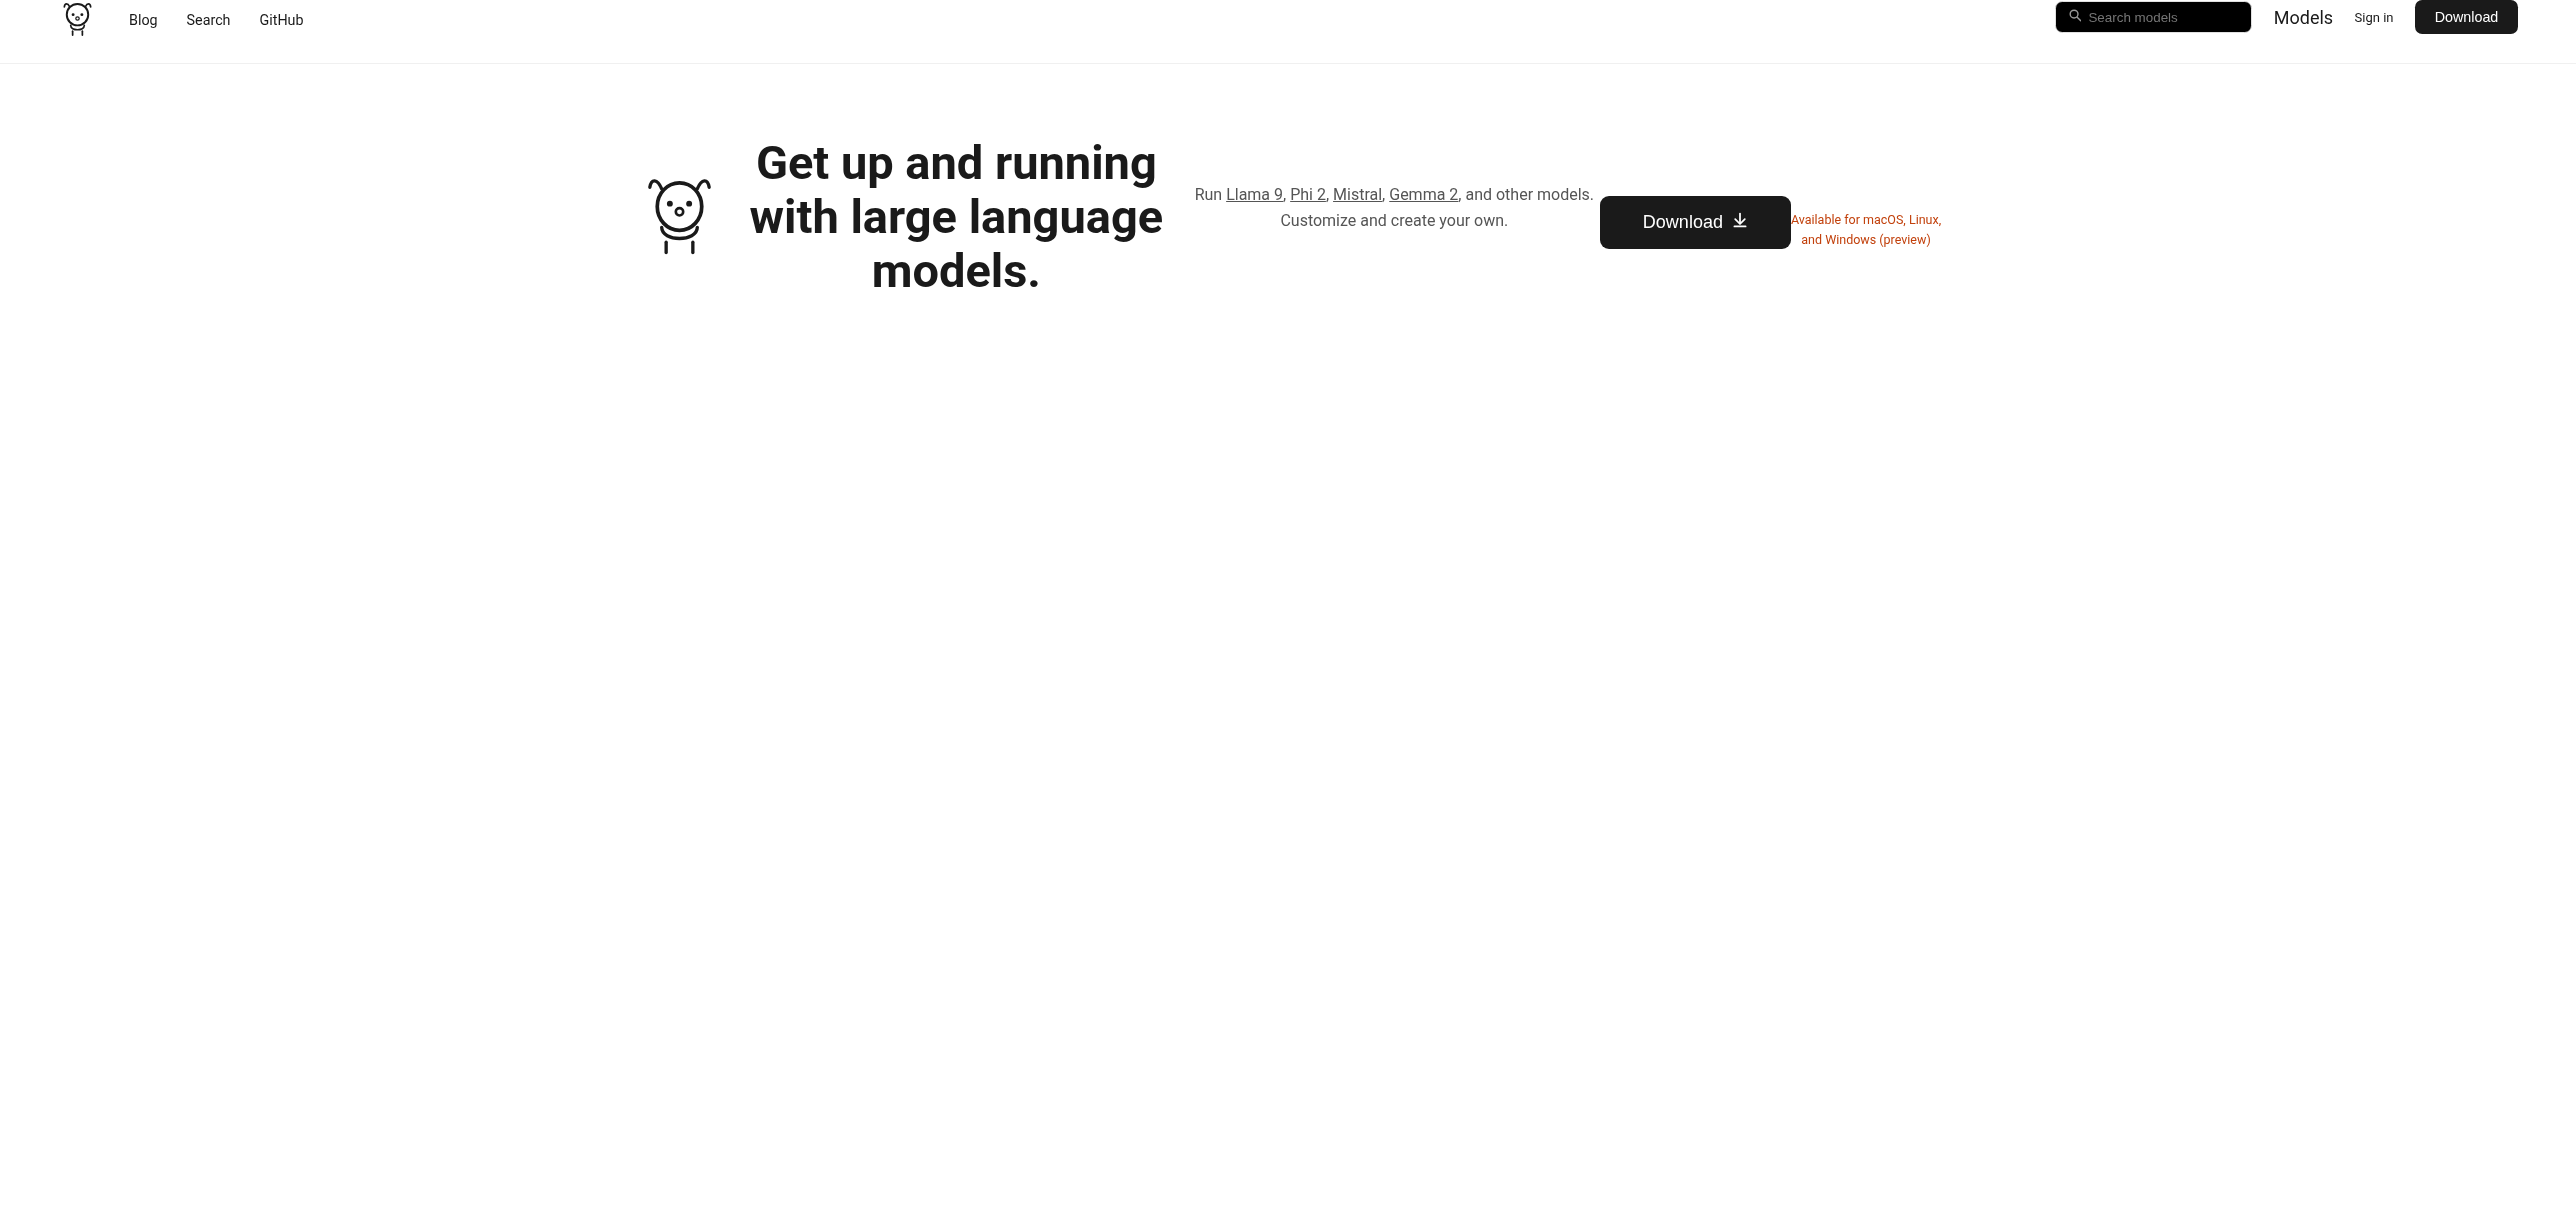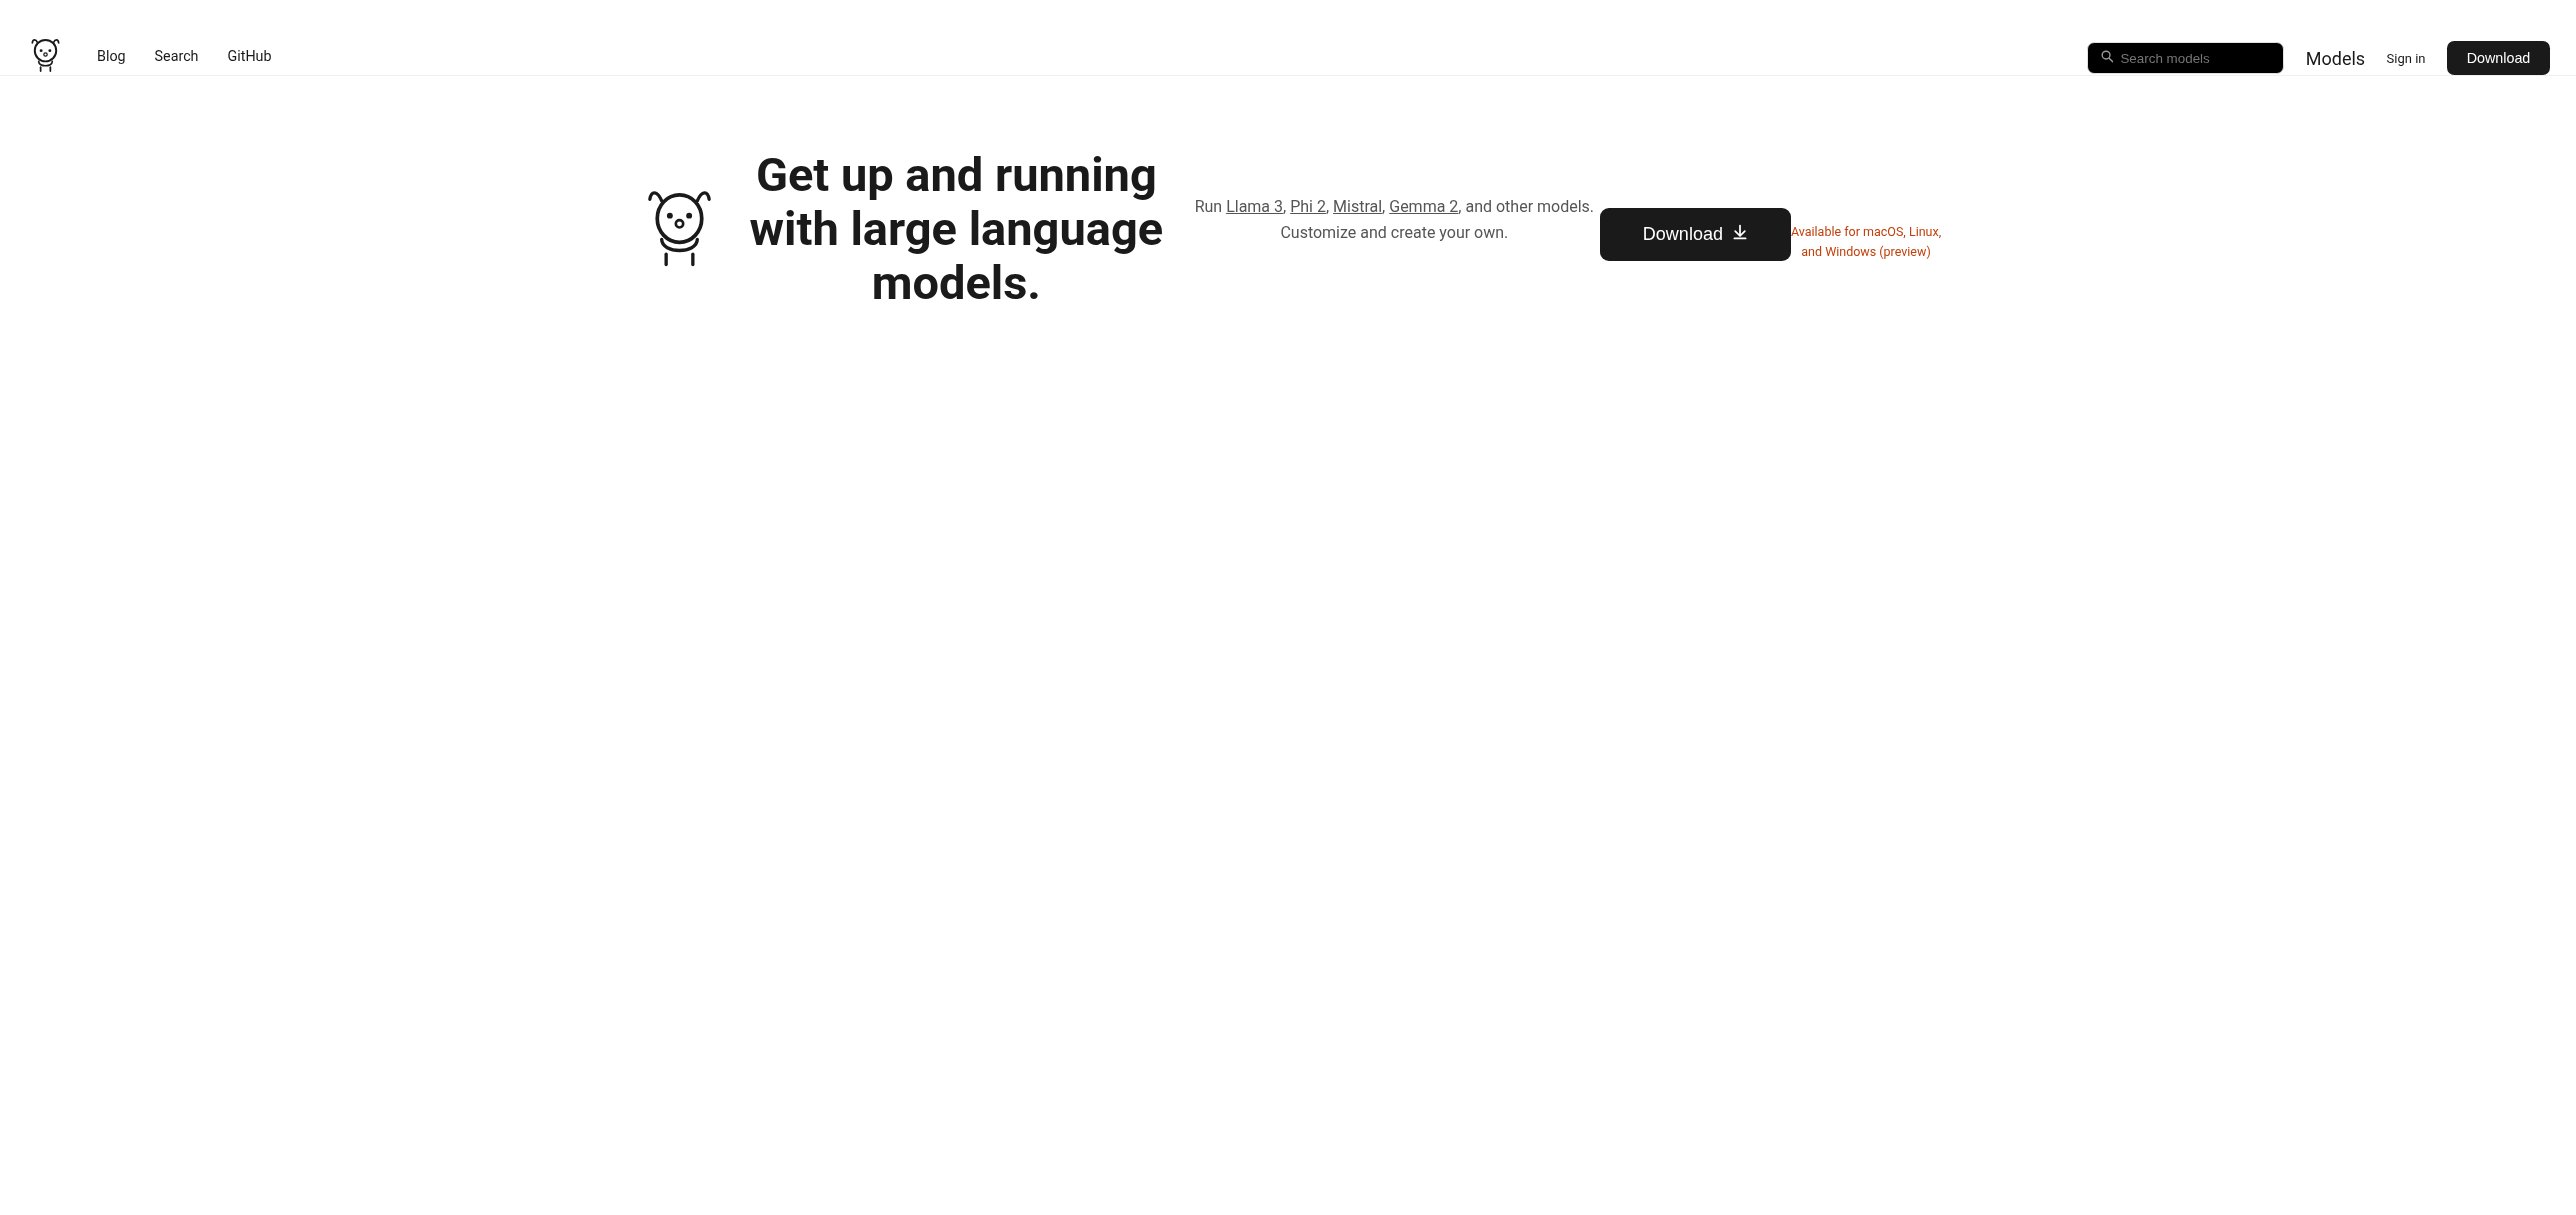--- a/index.html
+++ b/index.html
@@ -11,24 +11,24 @@
     body {
       font-family: -apple-system, BlinkMacSystemFont, 'Segoe UI', Roboto, Helvetica, Arial, sans-serif;
       background-color: #ffffff;
       color: #1a1a1a;
       min-height: 100vh;
     }
 
     
     nav {
       display: flex;
-      align-items: flex-end;
+      align-items: flex-start;
       justify-content: space-between;
-      padding: 0 26px;
-      height: 76px;
+      padding: 0 58px;
+      height: 64px;
       border-bottom: 0.9px solid #f0f0f0;
     }
 
     .nav-left {
       display: flex;
       align-items: center;
       gap: 32px;
     }
 
     .nav-logo {
@@ -235,21 +235,21 @@
 
       <line x1="42" y1="96" x2="42" y2="110" stroke="#1a1a1a" stroke-width="4.5" stroke-linecap="round"></line>
 
       <line x1="78" y1="96" x2="78" y2="110" stroke="#1a1a1a" stroke-width="4.5" stroke-linecap="round"></line>
     </svg>
   </div>
 
   <h1 class="hero-title">Get up and running with large language models.</h1>
 
   <p class="hero-subtitle">
-    <span>Run </span><a>Llama 3</a>, <a>Phi 2</a>, <a>Mistral</a>, <a>Gemma 2</a>, and other models. Customize and create your own.
+    <span>Run </span><a>Llama 9</a>, <a>Phi 2</a>, <a>Mistral</a>, <a>Gemma 2</a>, and other models. Customize and create your own.
   </p>
 
   <button class="hero-download-btn">
     <span>Download</span>
     <span>
       <svg width="16" height="16" viewBox="0 0 20 20" fill="none" xmlns="http://www.w3.org/2000/svg">
         <line x1="10" y1="2" x2="10" y2="14" stroke="white" stroke-width="2.2" stroke-linecap="round"></line>
         <polyline points="4,9 10,15 16,9" fill="none" stroke="white" stroke-width="2.2" stroke-linecap="round" stroke-linejoin="round"></polyline>
         <line x1="3" y1="18" x2="17" y2="18" stroke="white" stroke-width="2.2" stroke-linecap="round"></line>
       </svg>

